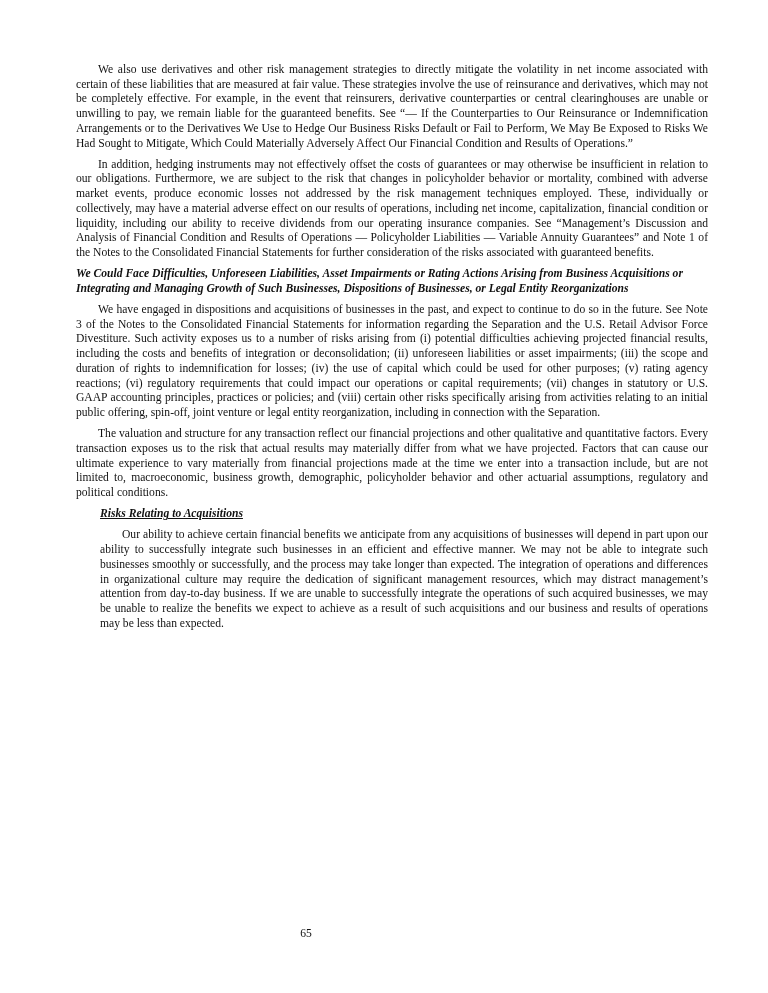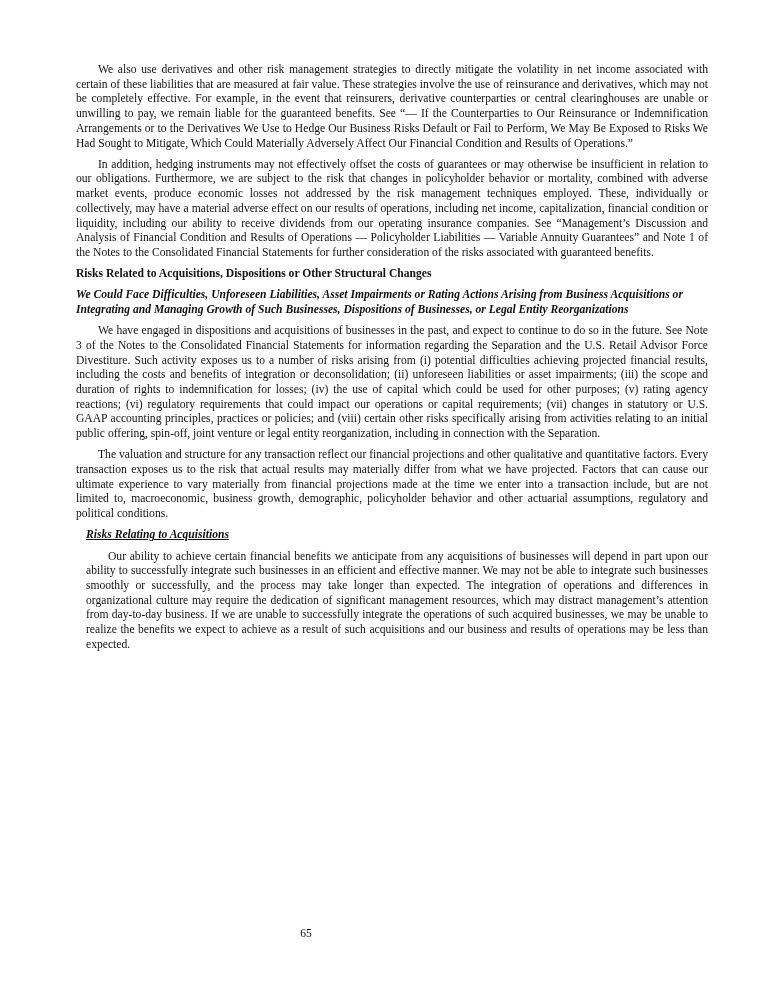--- a/index.html
+++ b/index.html
@@ -37,21 +37,21 @@
     }
     .subsection-heading {
       font-size: 11.6px;
       line-height: 14.7px;
       font-weight: bold;
       font-style: italic;
       margin: 0 0 6.5px 0;
       text-align: left;
     }
     .sub-block {
-      margin-left: 10px;
+      margin-left: 24px;
     }
     .sub-sub-heading {
       font-size: 11.6px;
       line-height: 14.7px;
       font-weight: bold;
       font-style: italic;
       text-decoration: underline;
       margin: 0 0 6.5px 0;
     }
     .page-number {
@@ -64,21 +64,20 @@
       line-height: 14px;
     }
   </style>
 </head>
 <body>
 
 <div class="page">
   <p>We also use derivatives and other risk management strategies to directly mitigate the volatility in net income associated with certain of these liabilities that are measured at fair value. These strategies involve the use of reinsurance and derivatives, which may not be completely effective. For example, in the event that reinsurers, derivative counterparties or central clearinghouses are unable or unwilling to pay, we remain liable for the guaranteed benefits. See “— If the Counterparties to Our Reinsurance or Indemnification Arrangements or to the Derivatives We Use to Hedge Our Business Risks Default or Fail to Perform, We May Be Exposed to Risks We Had Sought to Mitigate, Which Could Materially Adversely Affect Our Financial Condition and Results of Operations.”</p>
   <p>In addition, hedging instruments may not effectively offset the costs of guarantees or may otherwise be insufficient in relation to our obligations. Furthermore, we are subject to the risk that changes in policyholder behavior or mortality, combined with adverse market events, produce economic losses not addressed by the risk management techniques employed. These, individually or collectively, may have a material adverse effect on our results of operations, including net income, capitalization, financial condition or liquidity, including our ability to receive dividends from our operating insurance companies. See “Management’s Discussion and Analysis of Financial Condition and Results of Operations — Policyholder Liabilities — Variable Annuity Guarantees” and Note 1 of the Notes to the Consolidated Financial Statements for further consideration of the risks associated with guaranteed benefits.</p>
 
-  <div class="section-heading">Risks Related to Acquisitions, Dispositions or Other Structural Changes</div>
 
   <div class="subsection-heading">We Could Face Difficulties, Unforeseen Liabilities, Asset Impairments or Rating Actions Arising from Business Acquisitions or Integrating and Managing Growth of Such Businesses, Dispositions of Businesses, or Legal Entity Reorganizations</div>
 
   <p>We have engaged in dispositions and acquisitions of businesses in the past, and expect to continue to do so in the future. See Note 3 of the Notes to the Consolidated Financial Statements for information regarding the Separation and the U.S. Retail Advisor Force Divestiture. Such activity exposes us to a number of risks arising from (i) potential difficulties achieving projected financial results, including the costs and benefits of integration or deconsolidation; (ii) unforeseen liabilities or asset impairments; (iii) the scope and duration of rights to indemnification for losses; (iv) the use of capital which could be used for other purposes; (v) rating agency reactions; (vi) regulatory requirements that could impact our operations or capital requirements; (vii) changes in statutory or U.S. GAAP accounting principles, practices or policies; and (viii) certain other risks specifically arising from activities relating to an initial public offering, spin-off, joint venture or legal entity reorganization, including in connection with the Separation.</p>
   <p>The valuation and structure for any transaction reflect our financial projections and other qualitative and quantitative factors. Every transaction exposes us to the risk that actual results may materially differ from what we have projected. Factors that can cause our ultimate experience to vary materially from financial projections made at the time we enter into a transaction include, but are not limited to, macroeconomic, business growth, demographic, policyholder behavior and other actuarial assumptions, regulatory and political conditions.</p>
 
   <div class="sub-block">
     <div class="sub-sub-heading">Risks Relating to Acquisitions</div>
     <p>Our ability to achieve certain financial benefits we anticipate from any acquisitions of businesses will depend in part upon our ability to successfully integrate such businesses in an efficient and effective manner. We may not be able to integrate such businesses smoothly or successfully, and the process may take longer than expected. The integration of operations and differences in organizational culture may require the dedication of significant management resources, which may distract management’s attention from day-to-day business. If we are unable to successfully integrate the operations of such acquired businesses, we may be unable to realize the benefits we expect to achieve as a result of such acquisitions and our business and results of operations may be less than expected.</p>
   </div>

